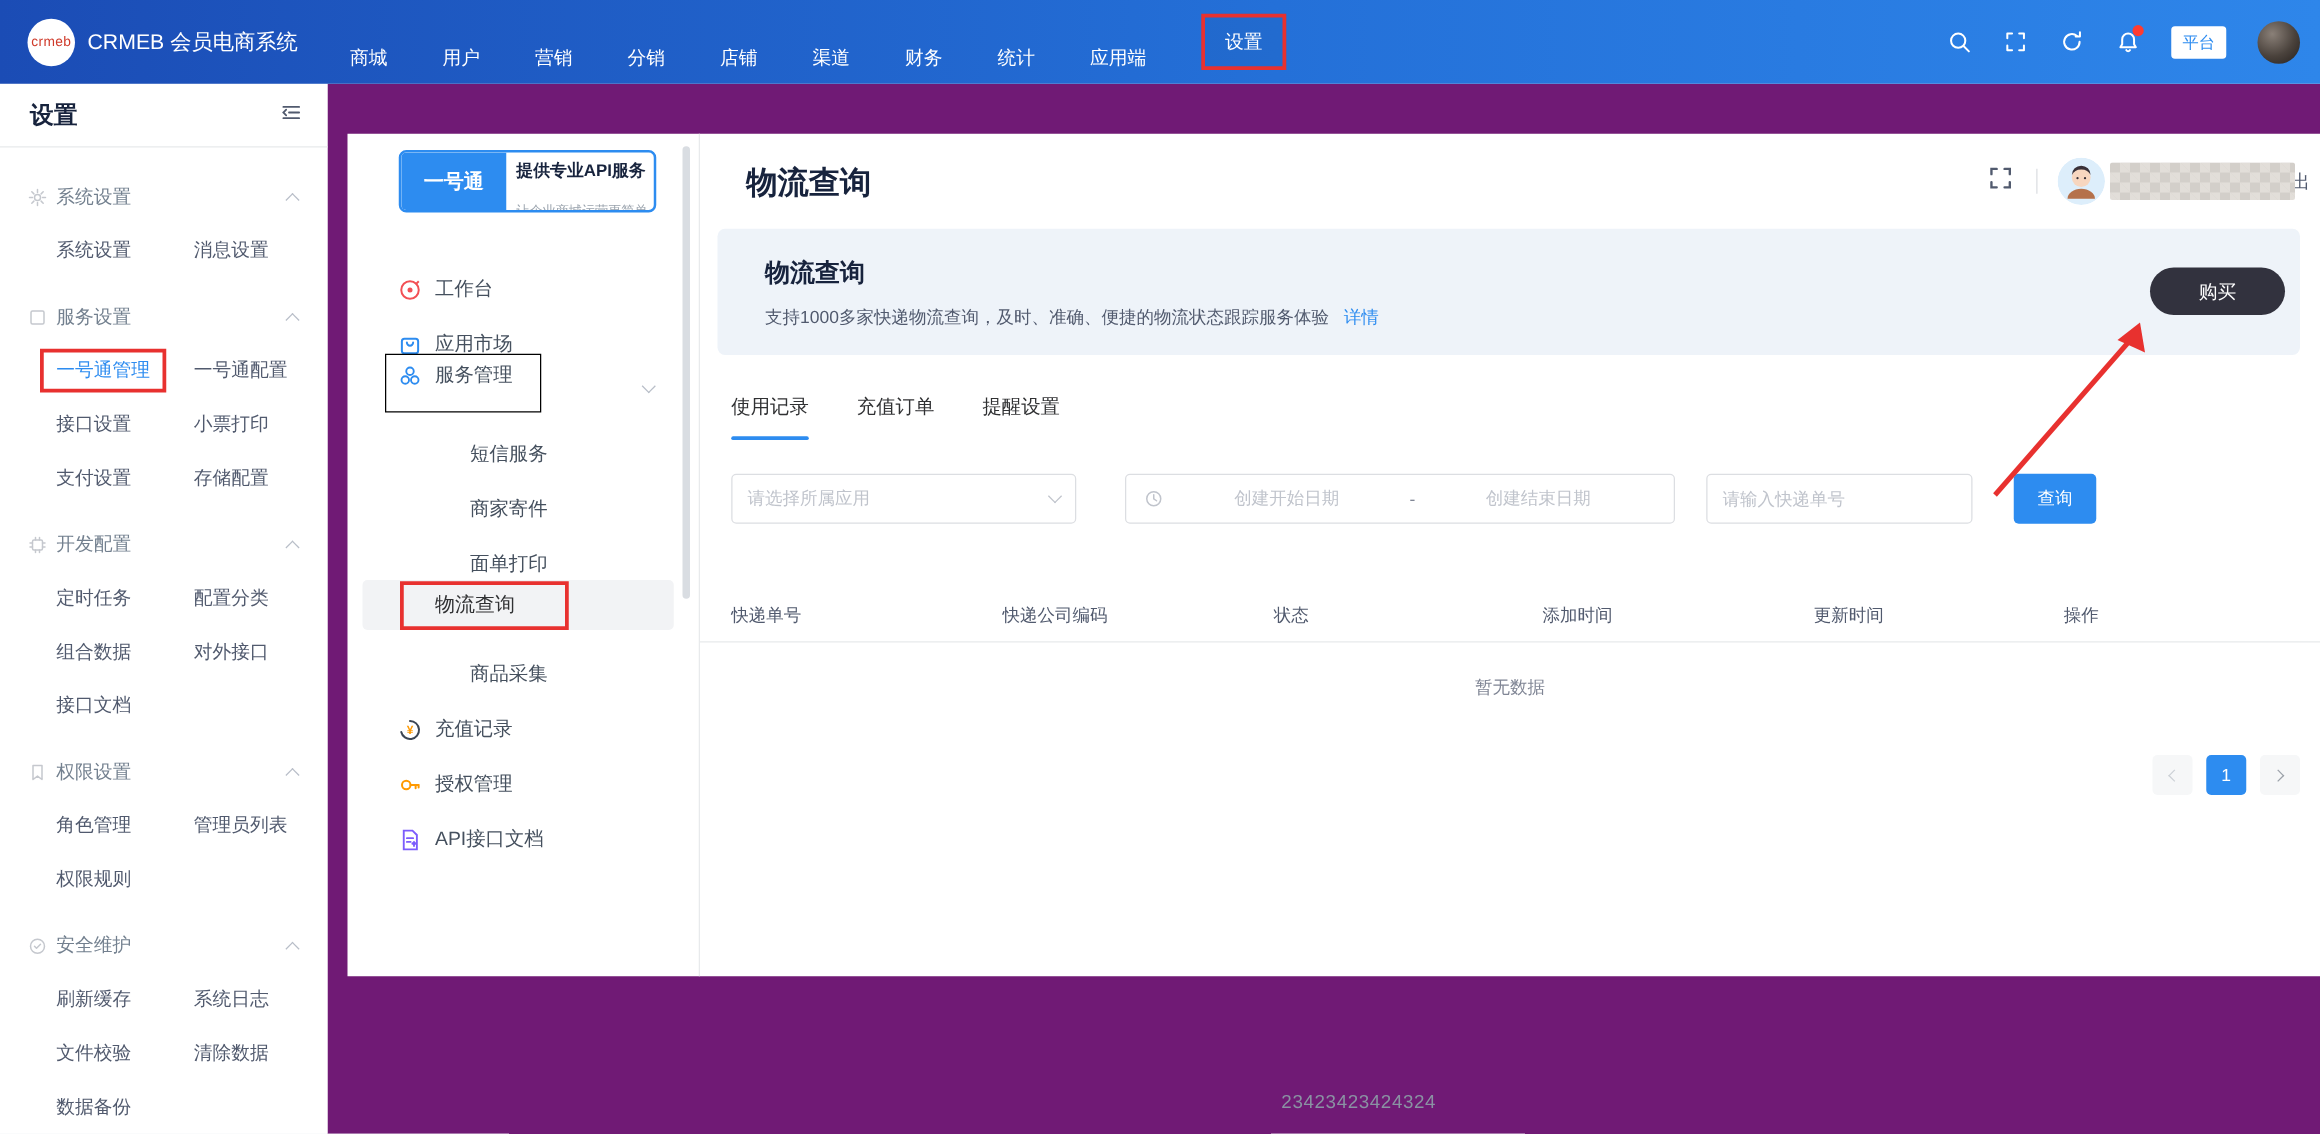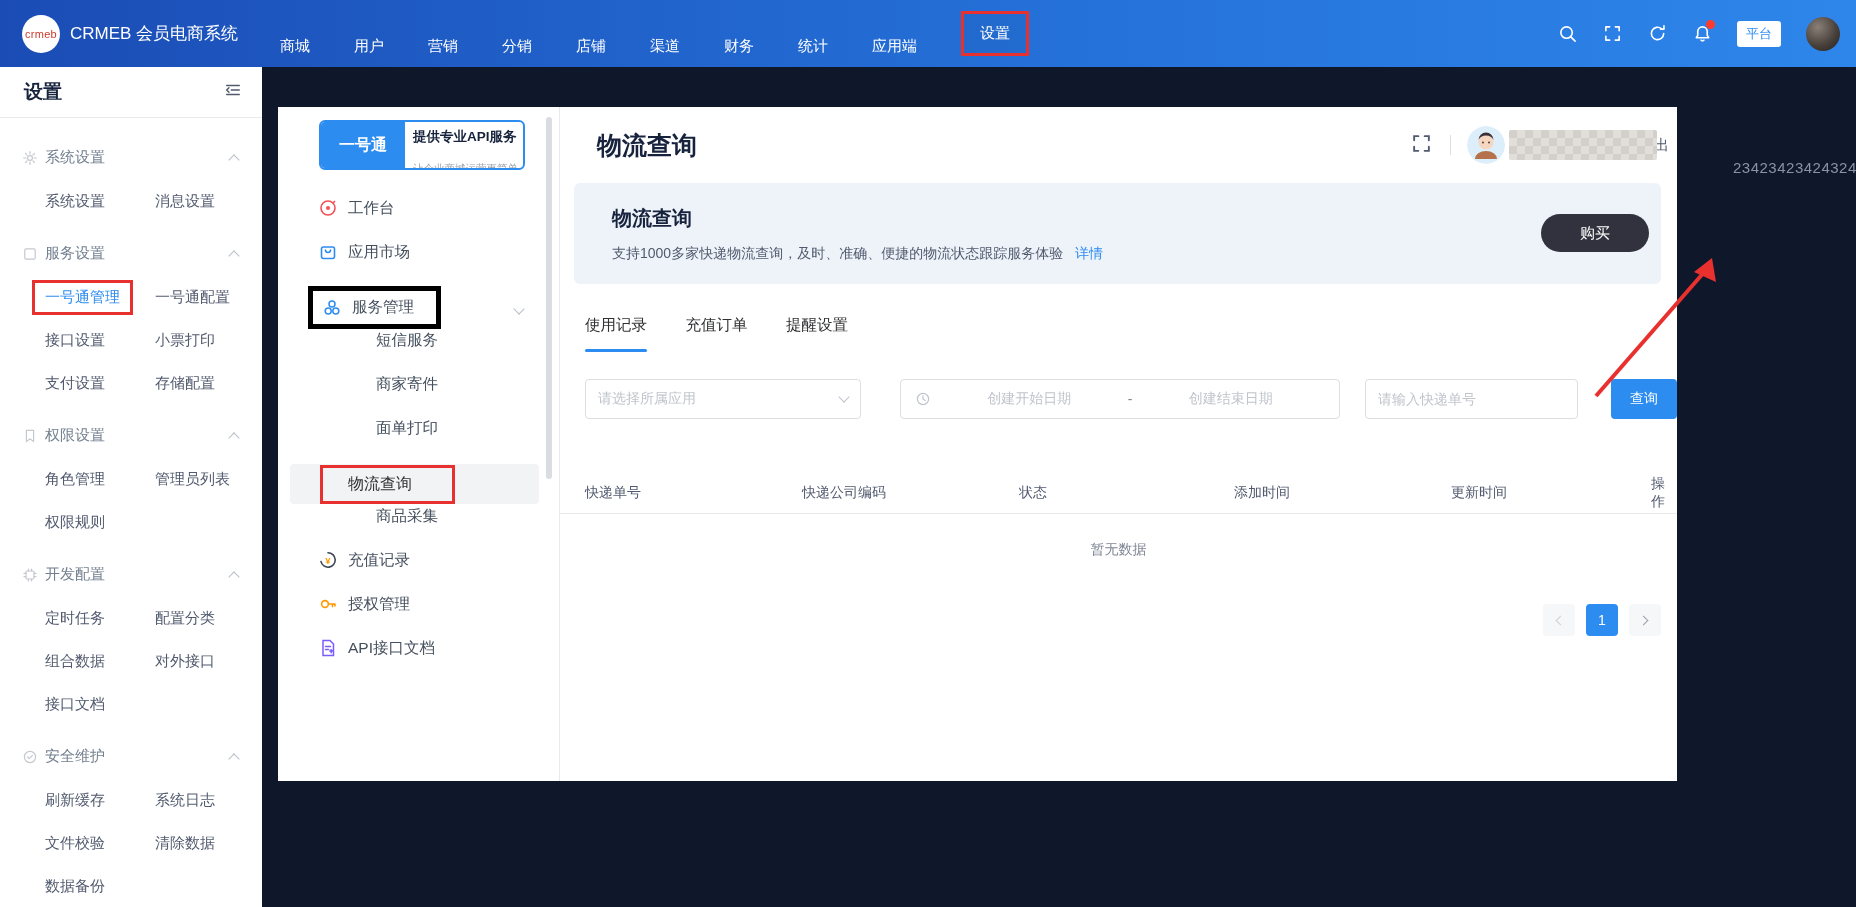--- a/index.html
+++ b/index.html
@@ -34,38 +34,38 @@
   .gicon{width:16px;height:16px;margin-right:7px;display:inline-flex}
   .gicon svg{width:16px;height:16px;stroke:#c5c8ce;fill:none;stroke-width:1.5;stroke-linecap:round;stroke-linejoin:round}
   .caret{display:inline-block;width:8px;height:8px;border-right:1.6px solid #b8bec8;border-bottom:1.6px solid #b8bec8}
   .caret.up{transform:rotate(-135deg)}
   .caret.down{transform:rotate(45deg)}
   .group-header .caret{position:absolute;right:24px;top:20px}
   .group-items{display:grid;grid-template-columns:110px auto;padding-left:45px}
   .s-item{height:43px;line-height:43px;font-size:15px;color:#515a6e;cursor:pointer;white-space:nowrap}
   .s-item .redbox-inline{display:inline-block;line-height:normal;border:3px solid #e8312f;padding:5px 10px;margin-left:-13px;color:#2d8cf0}
 
-  .content-region{flex:1;display:flex;background:#0f172a;overflow:hidden}
+  .content-region{flex:1;display:flex;flex-direction:column;background:#701a75;overflow:hidden}
   .panels{display:flex;margin:40px 0 0 16px;height:674px}
 
   
   .midpanel{width:282px;background:#fff;flex-shrink:0;position:relative;border-right:1px solid #e8eaec}
   .onepass-badge{display:flex;margin:13px 0 0 41px;width:206px;height:50px;border:2px solid #2d8cf0;border-radius:6px;overflow:hidden;background:#fff;cursor:pointer}
   .onepass-left{width:84px;background:#2d8cf0;color:#fff;font-size:16px;font-weight:bold;display:flex;align-items:center;justify-content:center}
   .onepass-right{flex:1;padding:6px 0 0 8px}
   .onepass-line1{font-size:13.5px;font-weight:bold;color:#17233d;white-space:nowrap}
   .onepass-line2{font-size:10.5px;color:#9aa3ad;margin-top:16px;white-space:nowrap}
   .midmenu{margin-top:28px}
-  .m-row{height:44px;display:flex;align-items:flex-start;padding-left:40px;font-size:15.5px;color:#45505e;cursor:pointer;position:relative}
+  .m-row{height:44px;display:flex;align-items:flex-end;padding-left:40px;font-size:15.5px;color:#45505e;cursor:pointer;position:relative}
   .m-row .micon{width:20px;height:20px;margin-right:10px;display:inline-flex}
   .m-row .micon svg{width:20px;height:20px}
   .m-sub{padding-left:98px}
   .m-row .row-caret{position:absolute;right:36px;top:19px}
   .m-row.boxed{padding-left:0}
-  .redbox-row{display:inline-flex;align-items:center;border:5px solid #000000;padding:6px 22px 6px 9px;margin-left:30px}
+  .redbox-row{display:inline-flex;align-items:center;border:1px solid #000000;padding:6px 22px 18px 9px;margin-left:30px}
   .redbox-row .micon{margin-right:10px}
   .m-active-bg{margin:2px 20px 2px 12px;height:40px;border-radius:4px;background:#f2f3f5;display:flex;align-items:center}
   .redbox-cell{display:inline-block;border:3px solid #e8312f;padding:6px 40px 6px 25px;margin-left:30px;color:#303133}
   .mid-scrollthumb{position:absolute;right:7px;top:10px;width:6px;height:362px;border-radius:3px;background:#d9dde2}
 
   
   .main-card{flex:1;background:#fff;position:relative;overflow:hidden}
   .header-row{display:flex;align-items:center;height:76px;padding:0 8px 0 37px}
   .page-title{font-size:25px;font-weight:bold;color:#17233d}
   .header-right{margin-left:auto;display:flex;align-items:center}
@@ -220,50 +220,50 @@
           <a class="s-item">小票打印</a>
           <a class="s-item">支付设置</a>
           <a class="s-item">存储配置</a>
         </div>
       </div>
 
       <div class="group">
         <div class="group-header">
           <span class="gicon">
             <svg viewBox="0 0 20 20">
-                <path d="M5.5 3 h9 v14 l-4.5-3.4 L5.5 17 z"></path>
-              </svg>
-          </span>
-          <span>权限设置</span>
-          <span class="caret up"></span>
-        </div>
-        <div class="group-items">
-          <a class="s-item">角色管理</a>
-          <a class="s-item">管理员列表</a>
-          <a class="s-item">权限规则</a>
-        </div>
-      </div>
-
-      <div class="group">
-        <div class="group-header">
-          <span class="gicon">
-            <svg viewBox="0 0 20 20">
                 <rect x="5" y="5" width="10" height="10" rx="1.5"></rect>
                 <path d="M8 5V2.5M12 5V2.5M8 17.5V15M12 17.5V15M5 8H2.5M5 12H2.5M17.5 8H15M17.5 12H15"></path>
               </svg>
           </span>
           <span>开发配置</span>
           <span class="caret up"></span>
         </div>
         <div class="group-items">
           <a class="s-item">定时任务</a>
           <a class="s-item">配置分类</a>
           <a class="s-item">组合数据</a>
           <a class="s-item">对外接口</a>
           <a class="s-item">接口文档</a>
+        </div>
+      </div>
+
+      <div class="group">
+        <div class="group-header">
+          <span class="gicon">
+            <svg viewBox="0 0 20 20">
+                <path d="M5.5 3 h9 v14 l-4.5-3.4 L5.5 17 z"></path>
+              </svg>
+          </span>
+          <span>权限设置</span>
+          <span class="caret up"></span>
+        </div>
+        <div class="group-items">
+          <a class="s-item">角色管理</a>
+          <a class="s-item">管理员列表</a>
+          <a class="s-item">权限规则</a>
         </div>
       </div>
 
       <div class="group">
         <div class="group-header">
           <span class="gicon">
             <svg viewBox="0 0 20 20">
                 <circle cx="10" cy="10" r="7"></circle>
                 <path d="M7 10 l2 2 l4 -4"></path>
               </svg>

